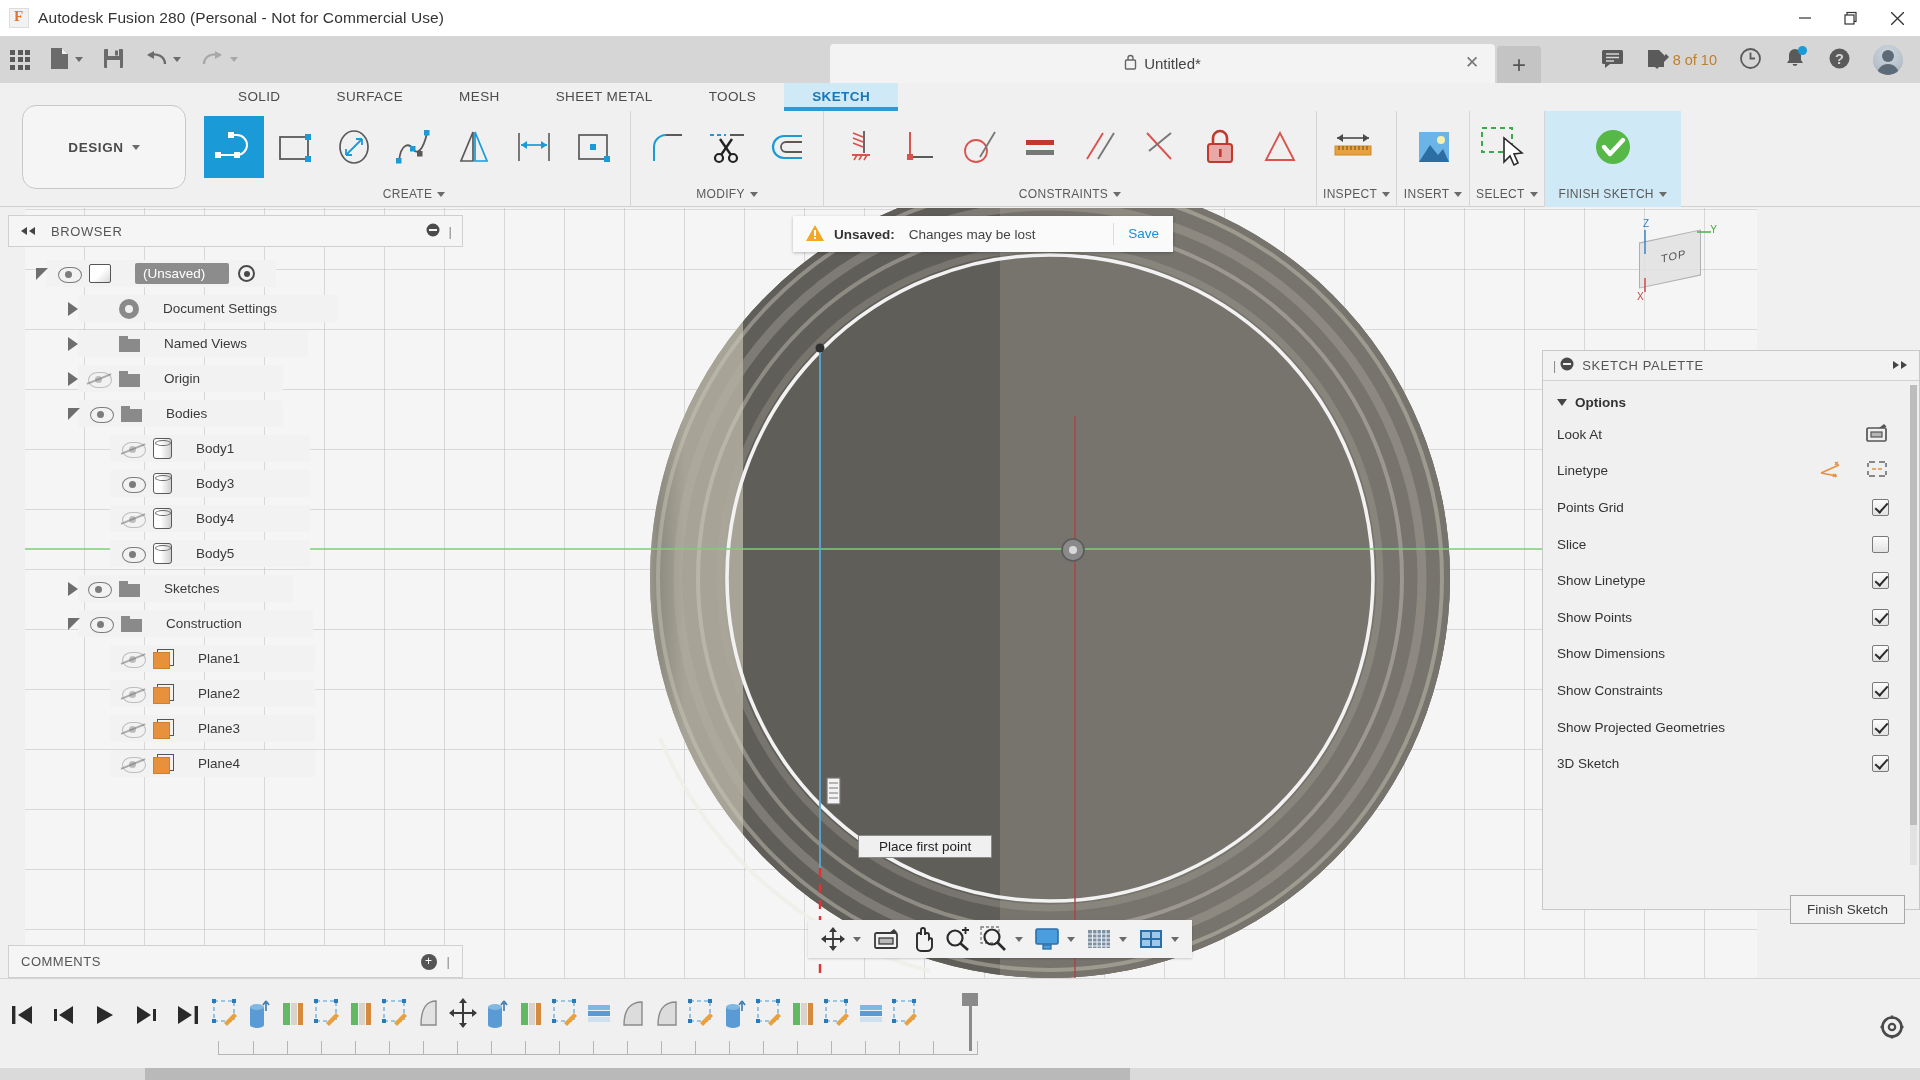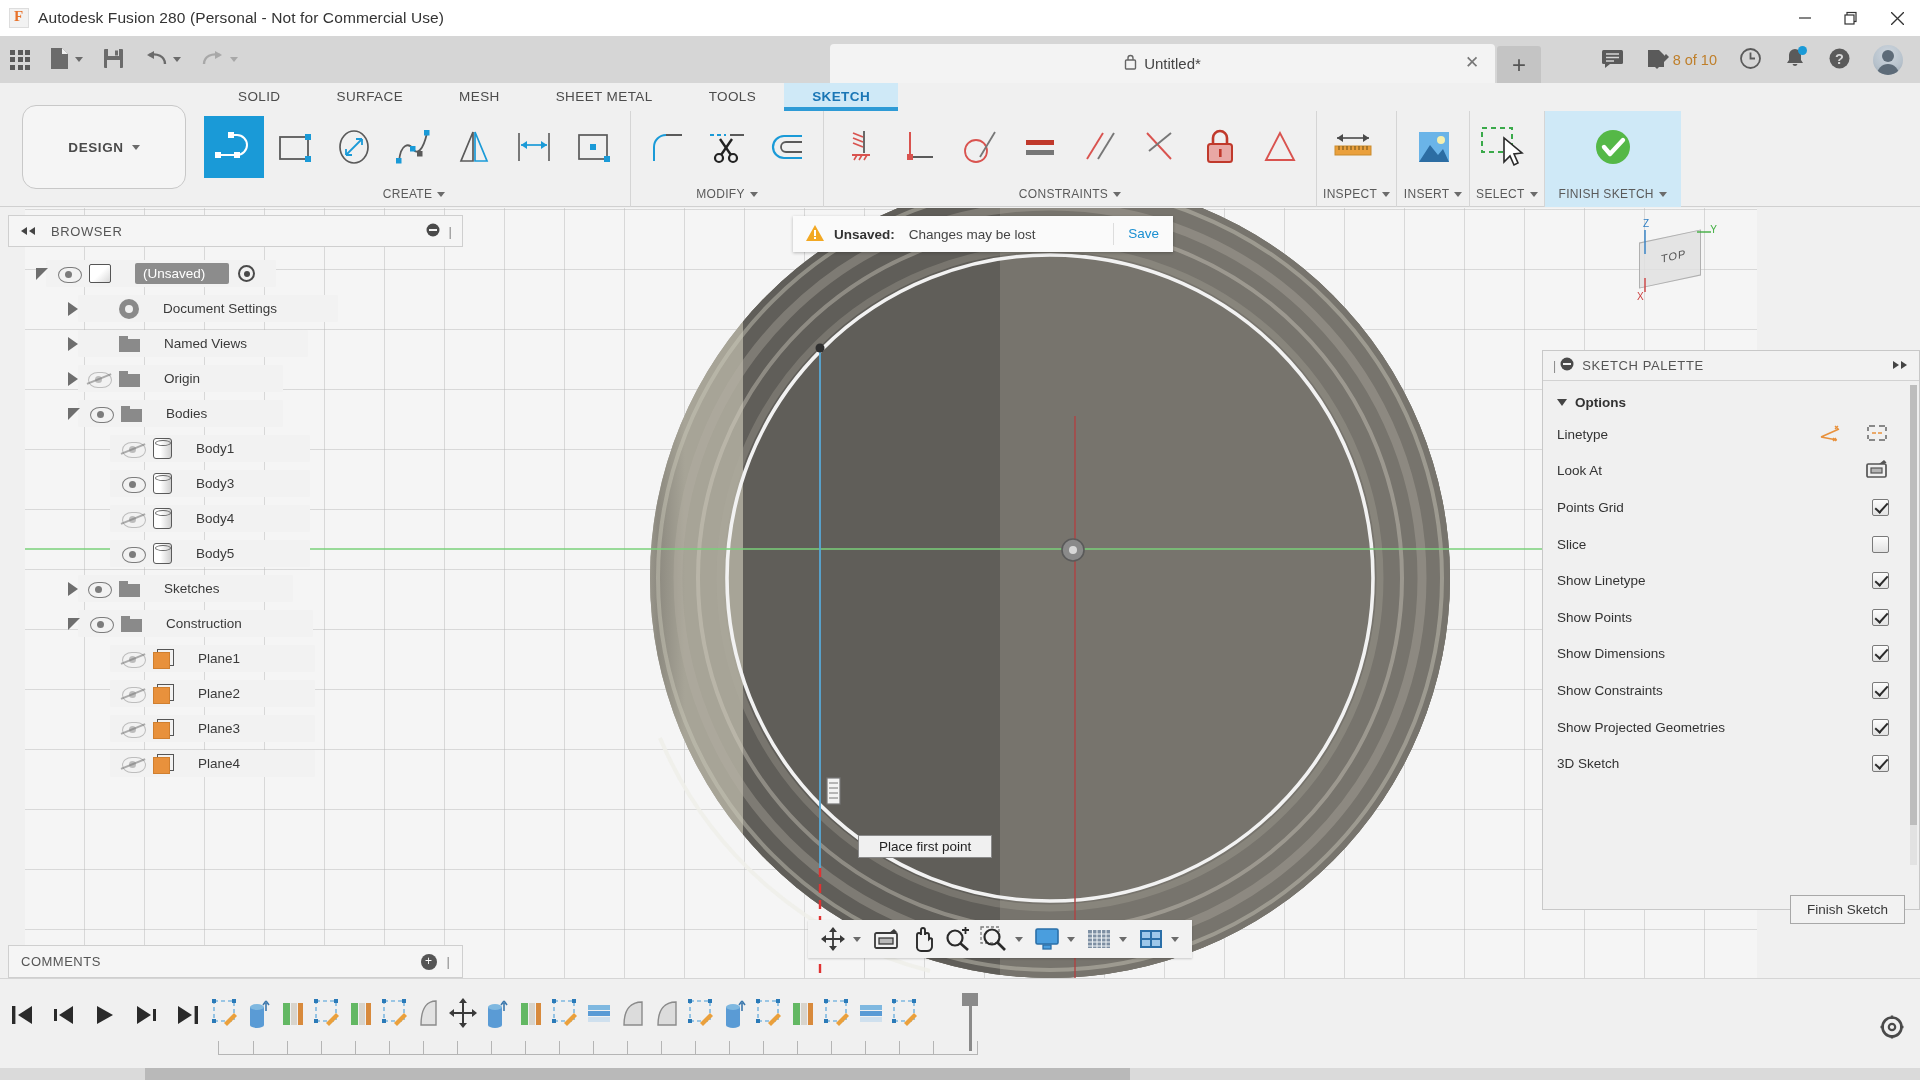--- a/index.html
+++ b/index.html
@@ -1016,39 +1016,39 @@
           </svg>
       </span>
     </div>
     <div class="pal-body">
       <div class="pal-section">
         <span class="tri-d"></span>
         <span>Options</span>
       </div>
       <div id="palrows">
           <div class="pal-row">
+            <span class="lab">Look At</span>
+            <span class="ctrls">
+              <span><svg width="24" height="20">
+                  <rect x="2" y="5" width="19" height="13" rx="1.3" fill="none" stroke="#555" stroke-width="1.7"></rect>
+                  <rect x="6" y="9" width="11" height="5" fill="#b5b5b5" stroke="#555" stroke-width="1.2"></rect>
+                  <path d="M14 5 l5 -4 l2.5 2.6 l-2.5 1.4 z" fill="#555"></path>
+                </svg></span>
+            </span>
+          </div>
+          <div class="pal-row">
             <span class="lab">Linetype</span>
             <span class="ctrls">
               <span><svg width="24" height="20">
                   <path d="M2 14 L20 6 M2 14 L18 17" stroke="#e8913c" stroke-width="1.6" fill="none"></path>
                   <path d="M16 3 l3 3 M19 3 l-3 3 M14 15 l3 3 M17 15 l-3 3" stroke="#e8913c" stroke-width="1.4"></path>
                 </svg></span>
               <span><svg width="24" height="20">
                   <path d="M4 3 h6 M14 3 h6 M4 17 h6 M14 17 h6 M3 4 v4 M3 12 v4 M21 4 v4 M21 12 v4" stroke="#666" stroke-width="1.5"></path>
                   <path d="M7 10 h4 M13 10 h4" stroke="#e8913c" stroke-width="1.6"></path>
-                </svg></span>
-            </span>
-          </div>
-          <div class="pal-row">
-            <span class="lab">Look At</span>
-            <span class="ctrls">
-              <span><svg width="24" height="20">
-                  <rect x="2" y="5" width="19" height="13" rx="1.3" fill="none" stroke="#555" stroke-width="1.7"></rect>
-                  <rect x="6" y="9" width="11" height="5" fill="#b5b5b5" stroke="#555" stroke-width="1.2"></rect>
-                  <path d="M14 5 l5 -4 l2.5 2.6 l-2.5 1.4 z" fill="#555"></path>
                 </svg></span>
             </span>
           </div>
           <div class="pal-row">
             <span class="lab">Points Grid</span>
             <span class="ctrls">
               <span class="cbx on"></span>
             </span>
           </div>
           <div class="pal-row">

